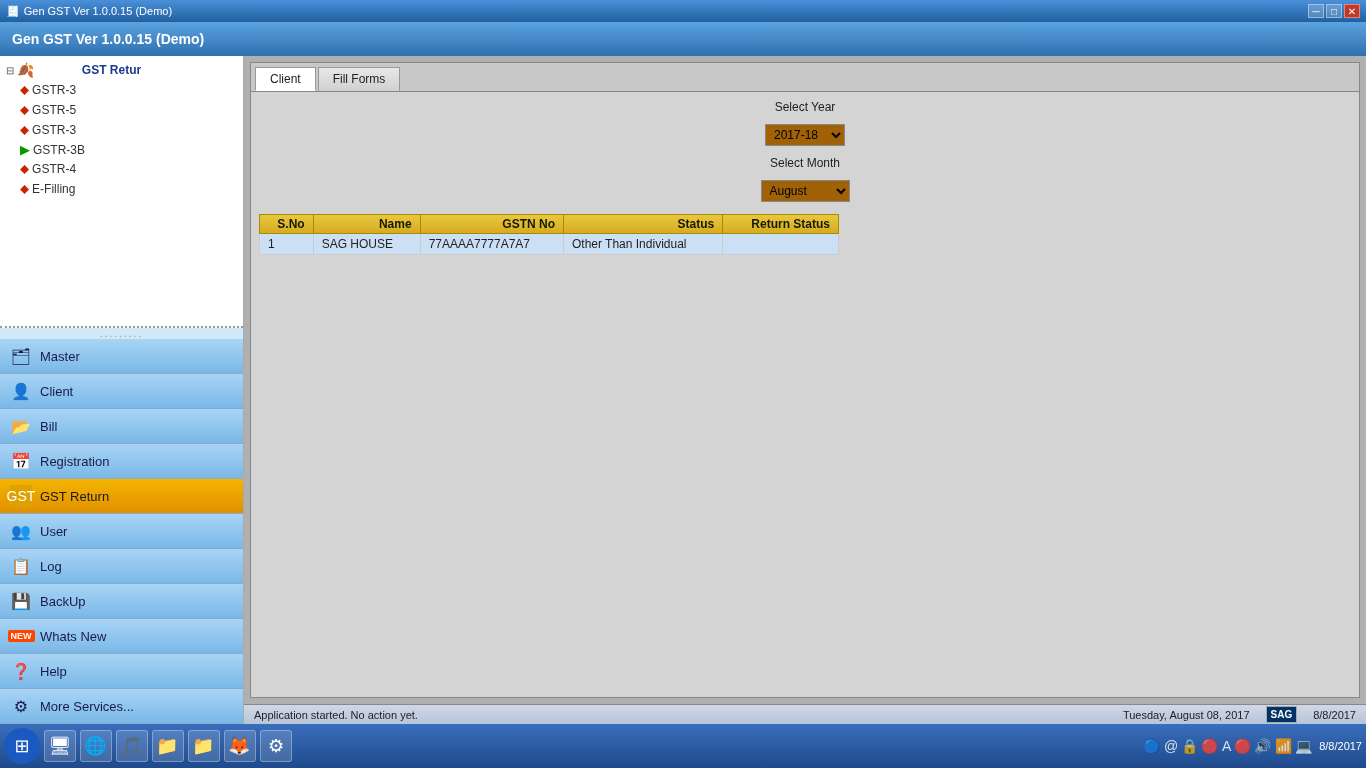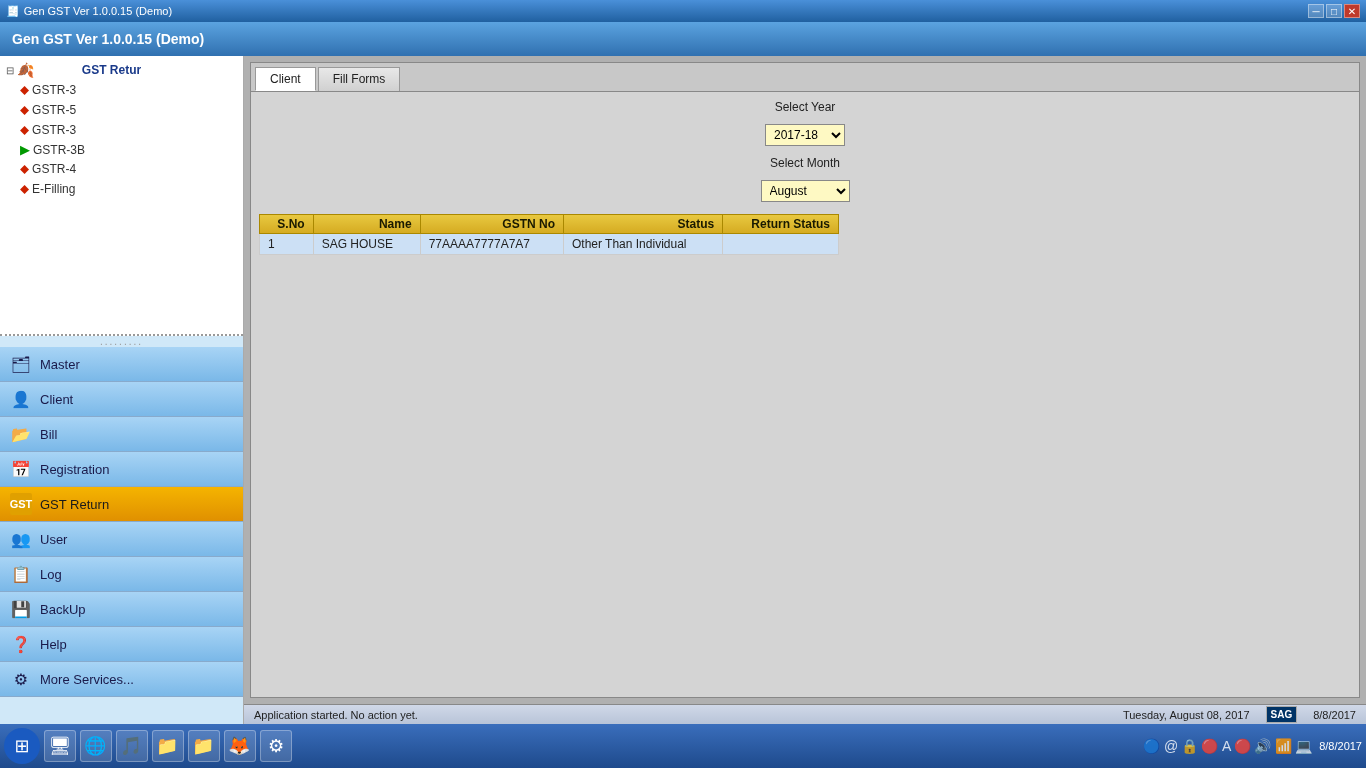--- a/index.html
+++ b/index.html
@@ -168,21 +168,21 @@
       gap: 10px;
       padding: 8px 10px;
       background: #d4d4d4;
       flex-direction: column;
     }
     .filter-label { font-size: 12px; color: #222; }
     .filter-select {
       padding: 2px 4px;
       font-size: 12px;
       border: 1px solid #888;
-      background: #fef9c3;
+      background: #a16207;
       min-width: 80px;
     }
 
     
     .table-container {
       padding: 4px 8px;
       flex: 1;
     }
     table {
       width: 580px;
@@ -343,34 +343,40 @@
         </div>
         <div class="nav-btn">
           <span class="nav-icon">📂</span>
           <span>Bill</span>
         </div>
         <div class="nav-btn">
           <span class="nav-icon">📅</span>
           <span>Registration</span>
         </div>
         <div class="nav-btn active">
-          <span class="nav-icon" style="background:#e0a000;color:white;font-size:11px;font-weight:bold;padding:2px;border-radius:2px;">GST</span>
+          <span class="nav-icon" style="background:#e0a000;color:white;font-size:14px;font-weight:normal;padding:2px;border-radius:2px;">GST</span>
           <span>GST Return</span>
         </div>
         <div class="nav-btn">
           <span class="nav-icon">👥</span>
           <span>User</span>
         </div>
         <div class="nav-btn">
           <span class="nav-icon">📋</span>
           <span>Log</span>
         </div>
         <div class="nav-btn">
           <span class="nav-icon">💾</span>
           <span>BackUp</span>
+        </div>
+        <div class="nav-btn">
+          <span class="nav-icon">
+            <span class="new-badge">NEW</span>
+          </span>
+          <span>Whats New</span>
         </div>
         <div class="nav-btn">
           <span class="nav-icon">❓</span>
           <span>Help</span>
         </div>
         <div class="nav-btn">
           <span class="nav-icon">⚙</span>
           <span>More Services...</span>
         </div>
       </div>

